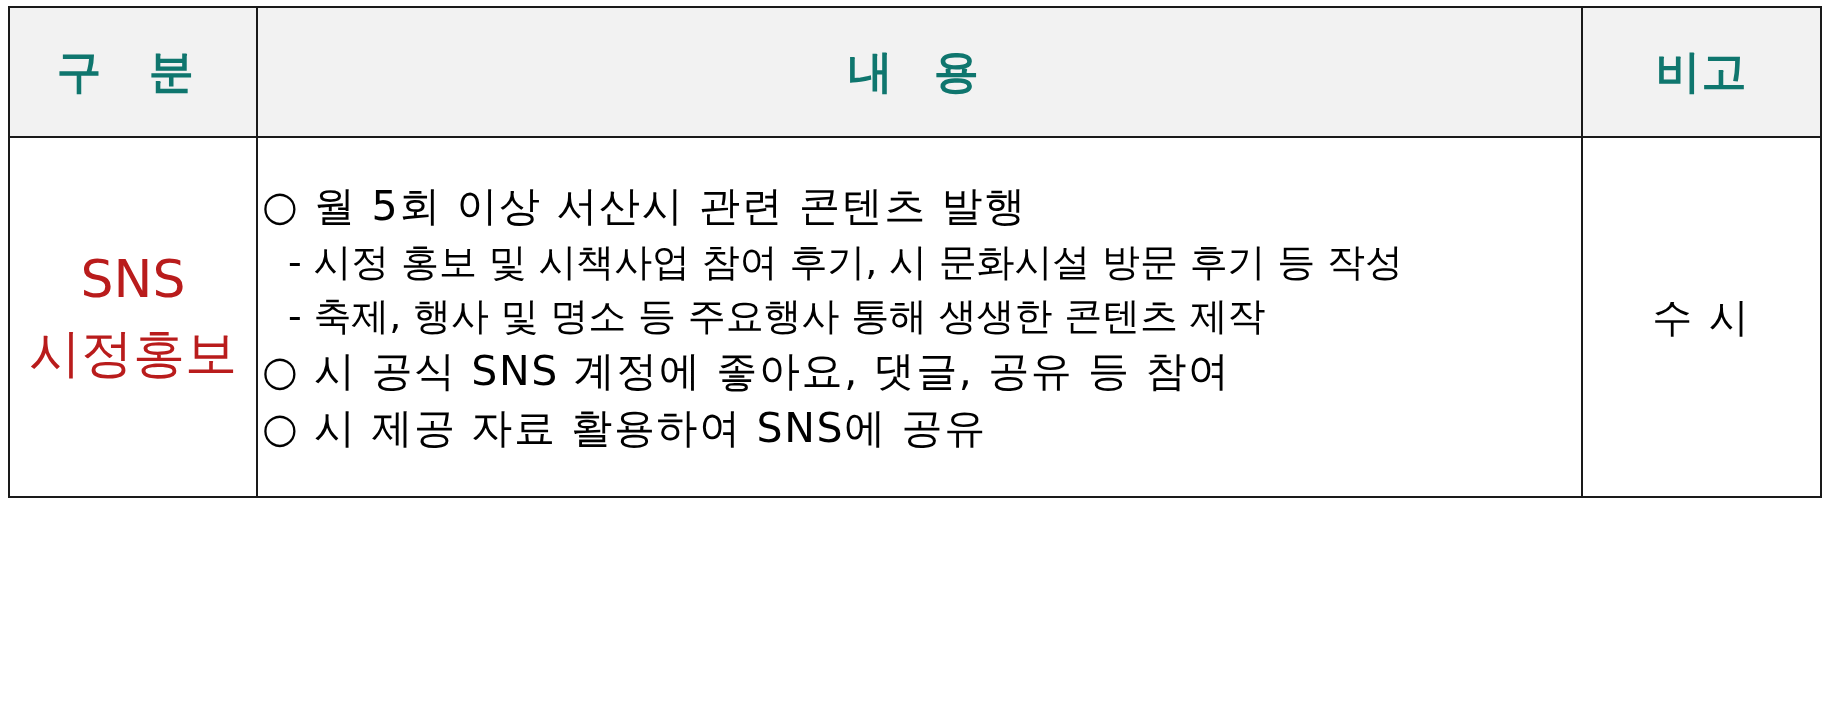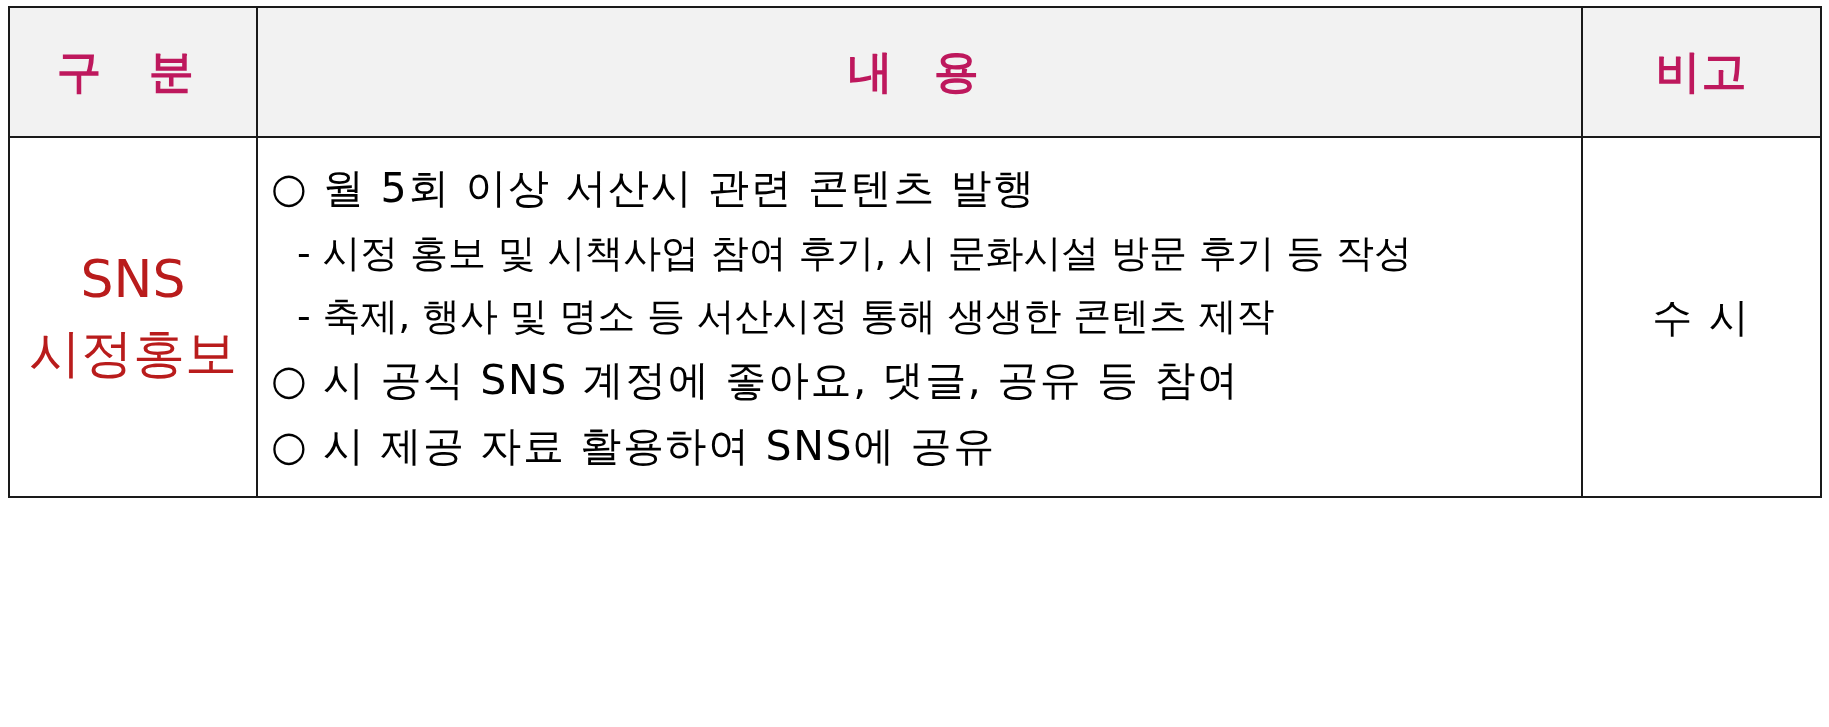--- a/index.html
+++ b/index.html
@@ -36,21 +36,21 @@
   col.c-note { width: 239px; }
 
   
   thead th {
     background: #f2f2f2;
     height: 128px;
     text-align: center;
     font-weight: bold;
     font-size: 45px;
     letter-spacing: 0.13em;
-    color: #be185d;
+    color: #0f766e;
     border-bottom: 5px solid #1a1a1a;
   }
   thead th.narrow-sp {
     letter-spacing: 0.02em;
   }
   
   td.cell-div {
     text-align: center;
     font-size: 52px;
     line-height: 1.42;
@@ -72,21 +72,21 @@
     font-size: 40px;
     line-height: 1.0;
     color: #000;
   }
   td.cell-body.single {
     padding: 0 0 0 26px;
   }
   .line {
     display: block;
     white-space: nowrap;
-    margin: 13px;
+    margin: 4px;
     padding: 6px 0;
     letter-spacing: 0.01em;
   }
   .line.lvl1 {
     font-size: 41px;
     letter-spacing: 0.04em;
   }
   .line.lvl2 {
     font-size: 38px;
     padding-left: 26px;
@@ -116,21 +116,21 @@
     </thead>
     <tbody>
       <tr class="row-div-sns">
         <td class="cell-div">
           <span class="ln">SNS</span>
           <span class="ln">시정홍보</span>
         </td>
         <td class="cell-body">
           <span class="line lvl1">○ 월 5회 이상 서산시 관련 콘텐츠 발행</span>
           <span class="line lvl2">- 시정 홍보 및 시책사업 참여 후기, 시 문화시설 방문 후기 등 작성</span>
-          <span class="line lvl2">- 축제, 행사 및 명소 등 서산시정 통해 생생한 콘텐츠 제작</span>
+          <span class="line lvl2">- 축제, 행사 및 명소 등 주요행사 통해 생생한 콘텐츠 제작</span>
           <span class="line lvl1">○ 시 공식 SNS 계정에 좋아요, 댓글, 공유 등 참여</span>
           <span class="line lvl1">○ 시 제공 자료 활용하여 SNS에 공유</span>
         </td>
         <td class="cell-note">
           <span class="ln">수 시</span>
         </td>
       </tr>
     </tbody>
   </table>
 </div>

